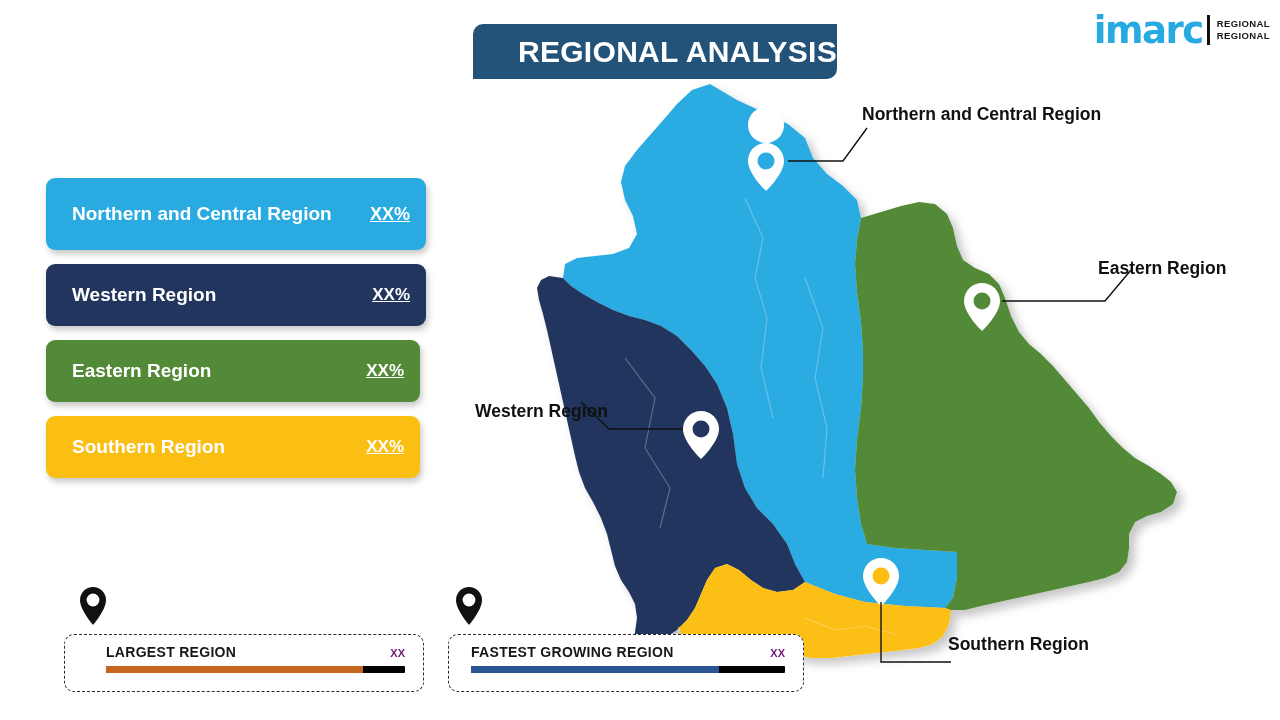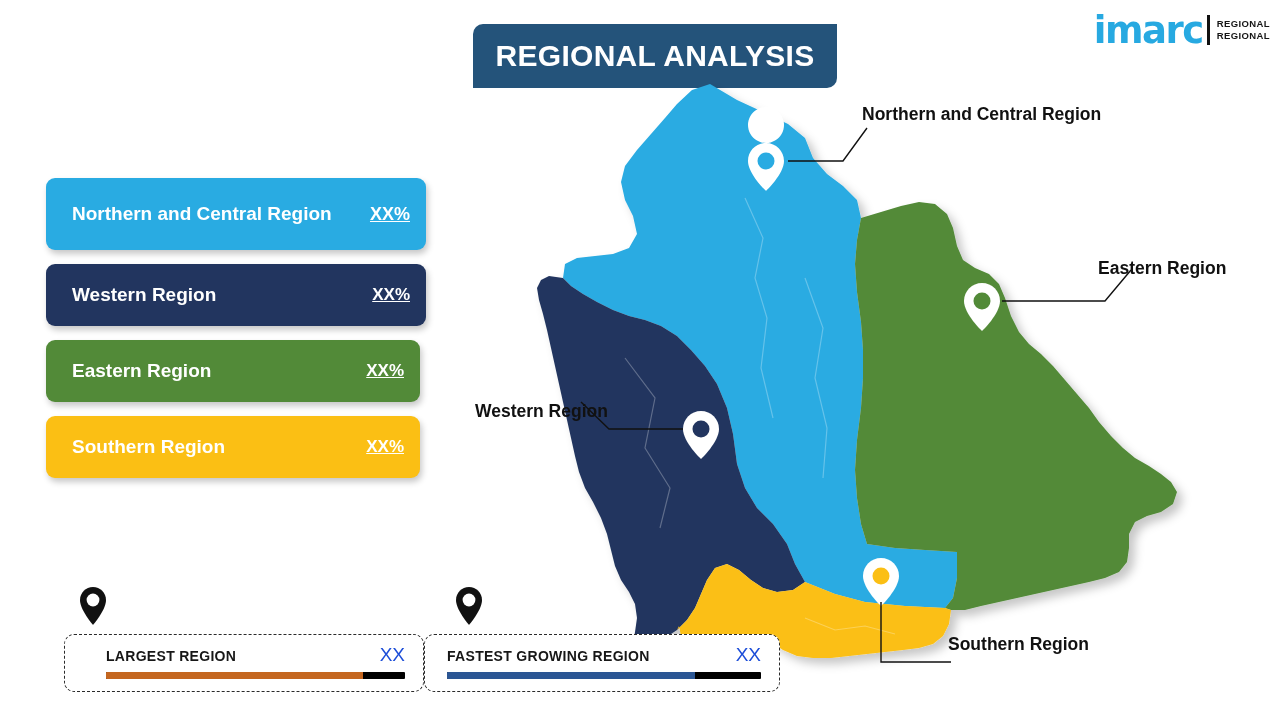--- a/index.html
+++ b/index.html
@@ -7,24 +7,24 @@
   body {
     background:#ffffff;
     font-family:"Liberation Sans", sans-serif;
     position:relative;
   }
   .stage { position:absolute; inset:0; }
 
   
   #title-banner {
     position:absolute; left:473px; top:24px;
-    width:364px; height:64px;
+    width:364px; height:55px;
     background:#24537a;
     border-radius:10px 0 10px 0;
-    display:flex; align-items:center; justify-content:center;
+    display:flex; align-items:center; justify-content:flex-end;
   }
   #title-banner .txt {
     color:#ffffff; font-size:30px; font-weight:bold;
     letter-spacing:.3px; white-space:nowrap;
   }
 
   
   #logo { position:absolute; right:10px; top:14px; display:flex; align-items:center; }
   #logo .mark {
     font-size:37px; font-weight:bold; color:#27a9e1;
@@ -78,27 +78,27 @@
   #callout-east  { left:1098px; top:258px; }
   #callout-west  { left:475px; top:401px; }
   #callout-south { left:948px; top:634px; }
 
   
   .stat-box {
     position:absolute; border:1.6px dashed #2a2a2a;
     border-radius:10px; background:#fff;
   }
   #stat-largest { left:64px; top:634px; width:360px; height:58px;padding-left:19px; }
-  #stat-fastest { left:424px; top:634px; width:356px; height:58px; }
+  #stat-fastest { left:448px; top:634px; width:356px; height:58px; }
   .stat-inner { position:relative; width:100%; height:100%; padding:9px 18px 0 22px; }
   .stat-row { display:flex; align-items:baseline; justify-content:space-between; }
   .stat-label {
     font-size:14px; font-weight:bold; color:#171717; letter-spacing:.3px;
   }
-  .stat-value { font-size:19px; font-weight:normal; color:#1d4ed8; }
+  .stat-value { font-size:11px; font-weight:bold; color:#701a75; }
   .stat-track {
     margin-top:6px; height:7px; width:100%;
     background:#000; border-radius:1px; overflow:hidden;
   }
   .stat-fill { height:100%; }
   .pin-black {
     position:absolute; width:30px; height:40px;
   }
   #pin-largest { left:78px; top:586px; }
   #pin-fastest { left:454px; top:586px; }

